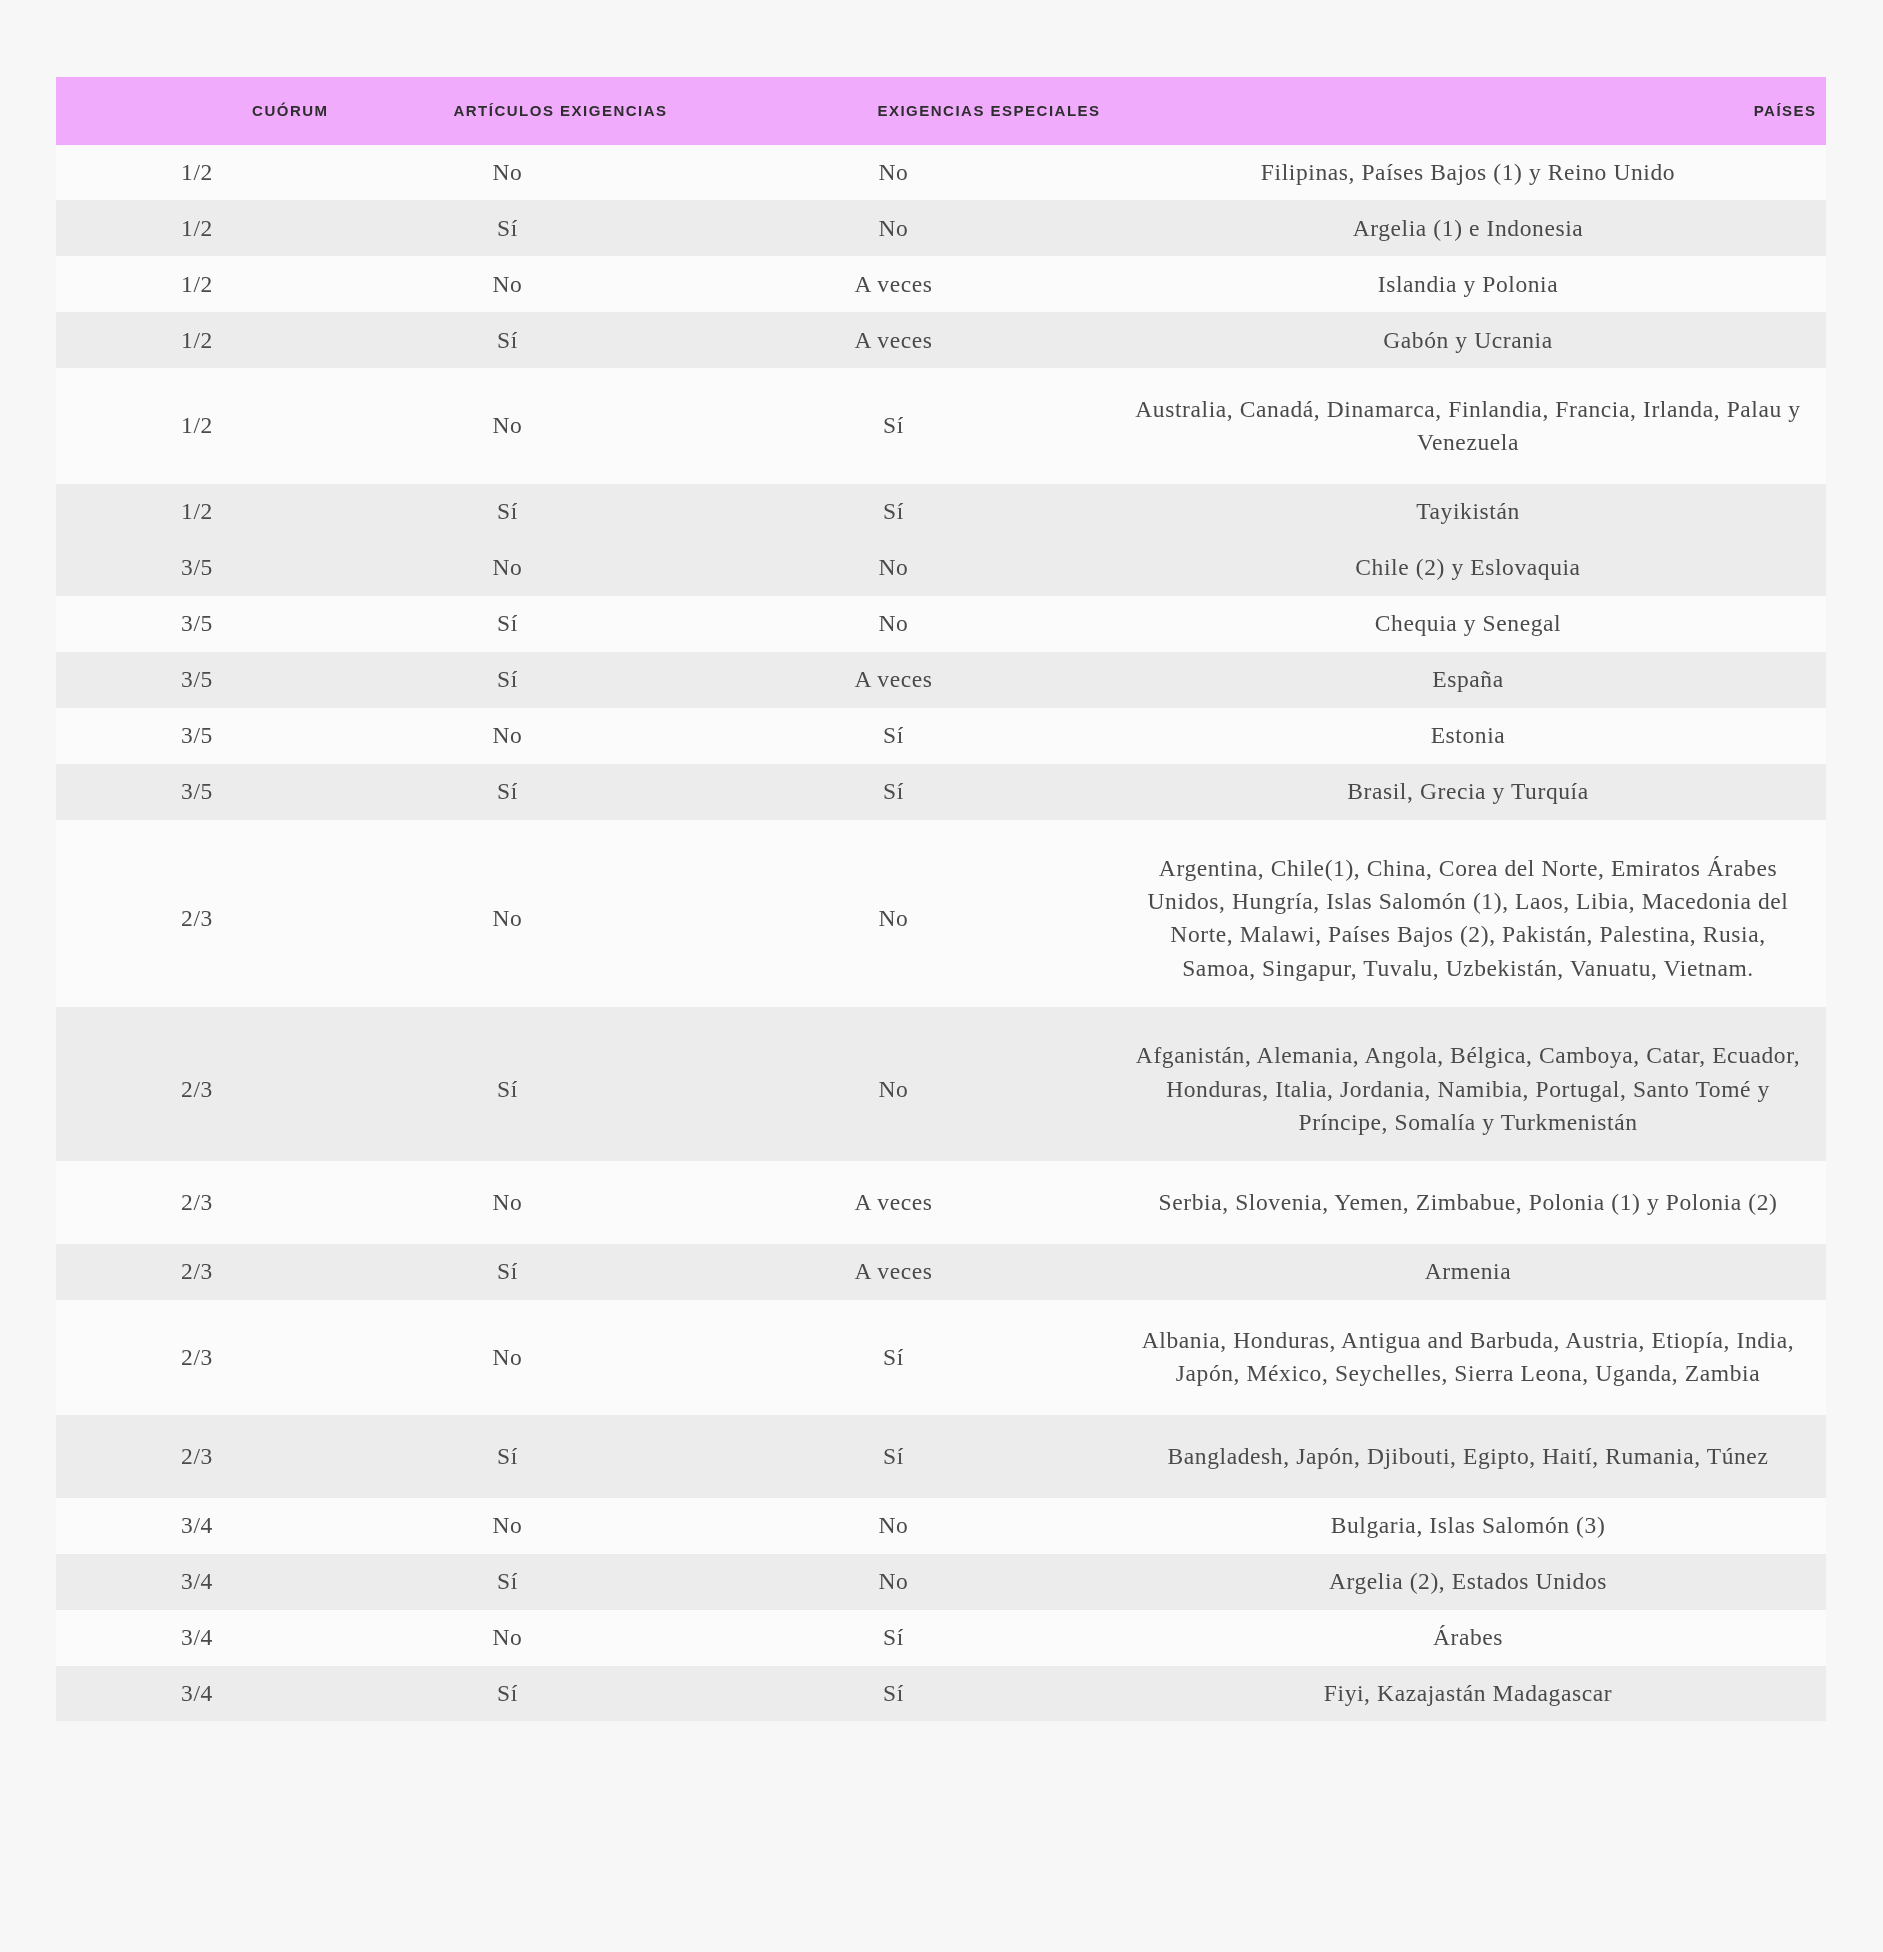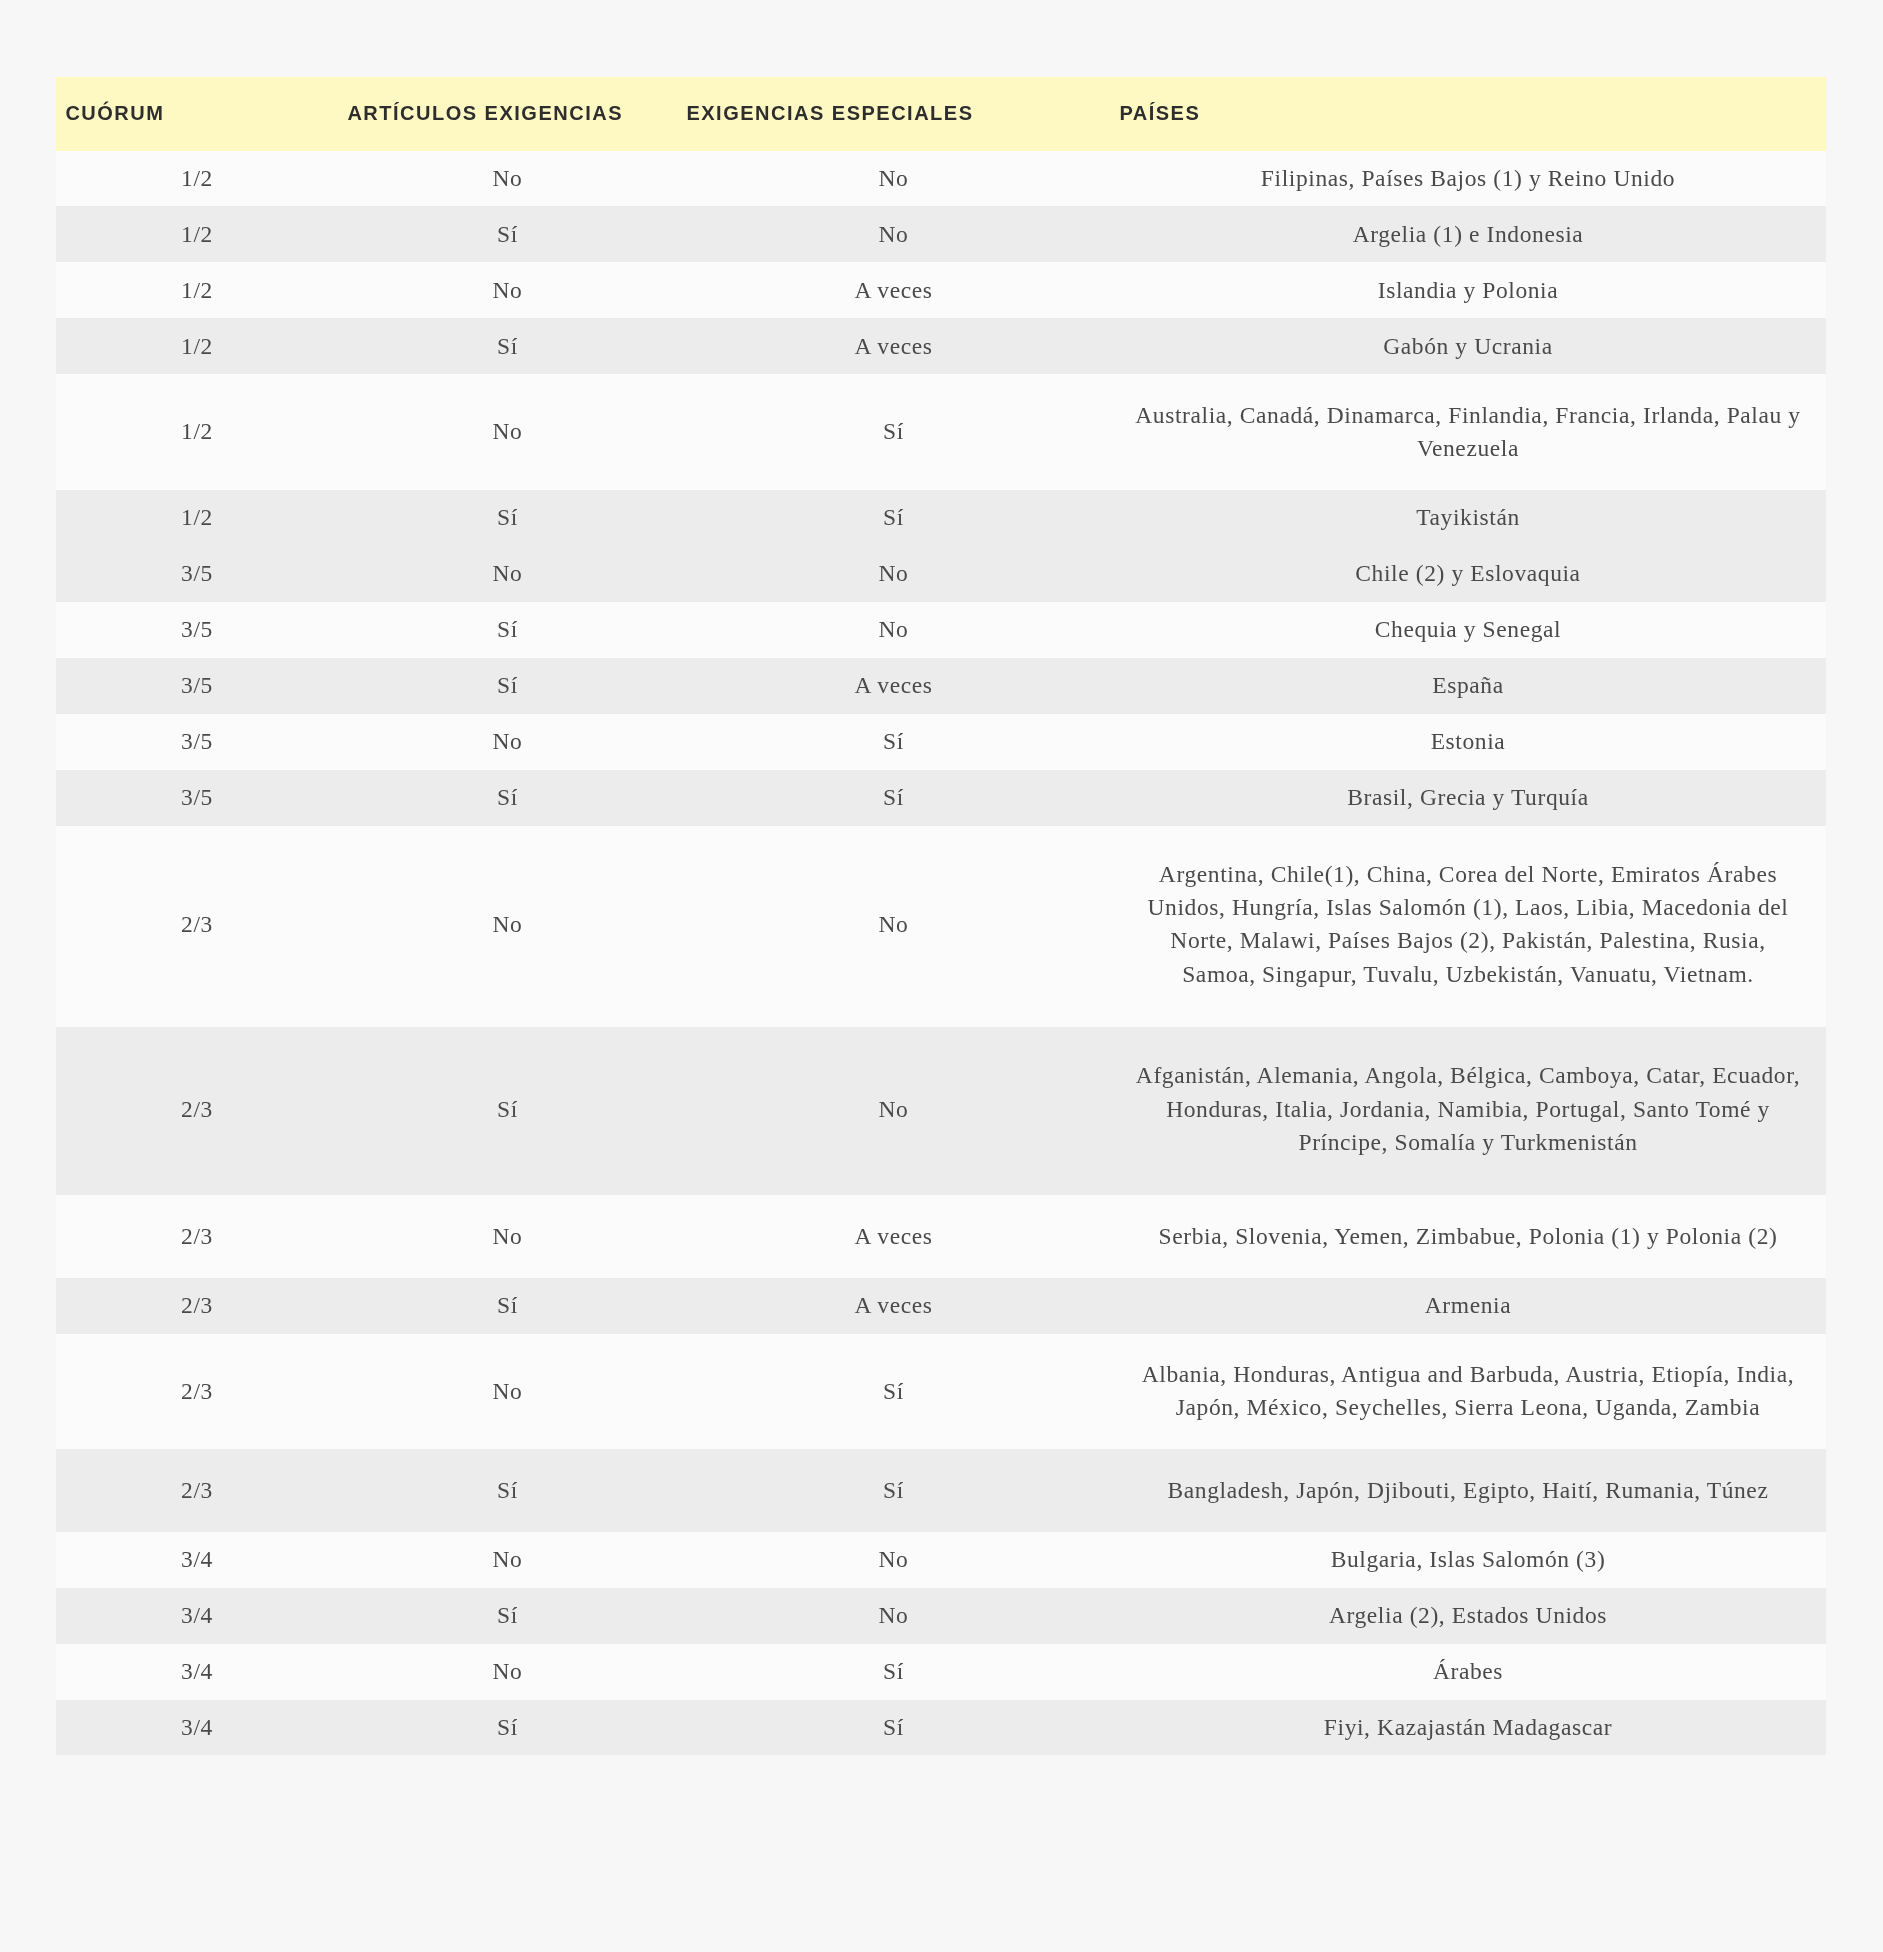--- a/index.html
+++ b/index.html
@@ -25,47 +25,47 @@
     border-collapse: collapse;
     width: 1770px;
     table-layout: fixed;
   }
   table.quorum-table col.c-quorum { width: 282px; }
   table.quorum-table col.c-articles { width: 339px; }
   table.quorum-table col.c-requirements { width: 433px; }
   table.quorum-table col.c-countries { width: 716px; }
 
   thead th {
-    background: #fef9c3;
+    background: #f0abfc;
     font-family: "Liberation Sans", sans-serif;
     font-weight: bold;
-    font-size: 20px;
+    font-size: 15px;
     letter-spacing: 1.5px;
     color: #2e2e2e;
-    text-align: left;
+    text-align: right;
     padding: 24.5px 9.4px 26px 9.4px;
     vertical-align: middle;
   }
   tbody td {
     text-align: center;
     font-size: 23.5px;
     line-height: 1.42;
     color: #4a4a4a;
     padding: 11.3px 15px;
     vertical-align: middle;
     letter-spacing: 0.6px;
   }
   tbody tr.odd td { background: #fbfbfb; }
   tbody tr.even td { background: #ececec; }
   tbody td.cell-countries {
     padding-left: 24.5px;
     padding-right: 24.5px;
   }
   tbody tr.tall td { padding-top: 24.5px; padding-bottom: 24.5px; }
-  tbody tr.xtall td { padding-top: 32px; padding-bottom: 36px; }
+  tbody tr.xtall td { padding-top: 32px; padding-bottom: 22px; }
 </style>
 </head>
 <body>
 
 <div class="page">
   <table class="quorum-table">
     <colgroup>
       <col class="c-quorum">
       <col class="c-articles">
       <col class="c-requirements">

